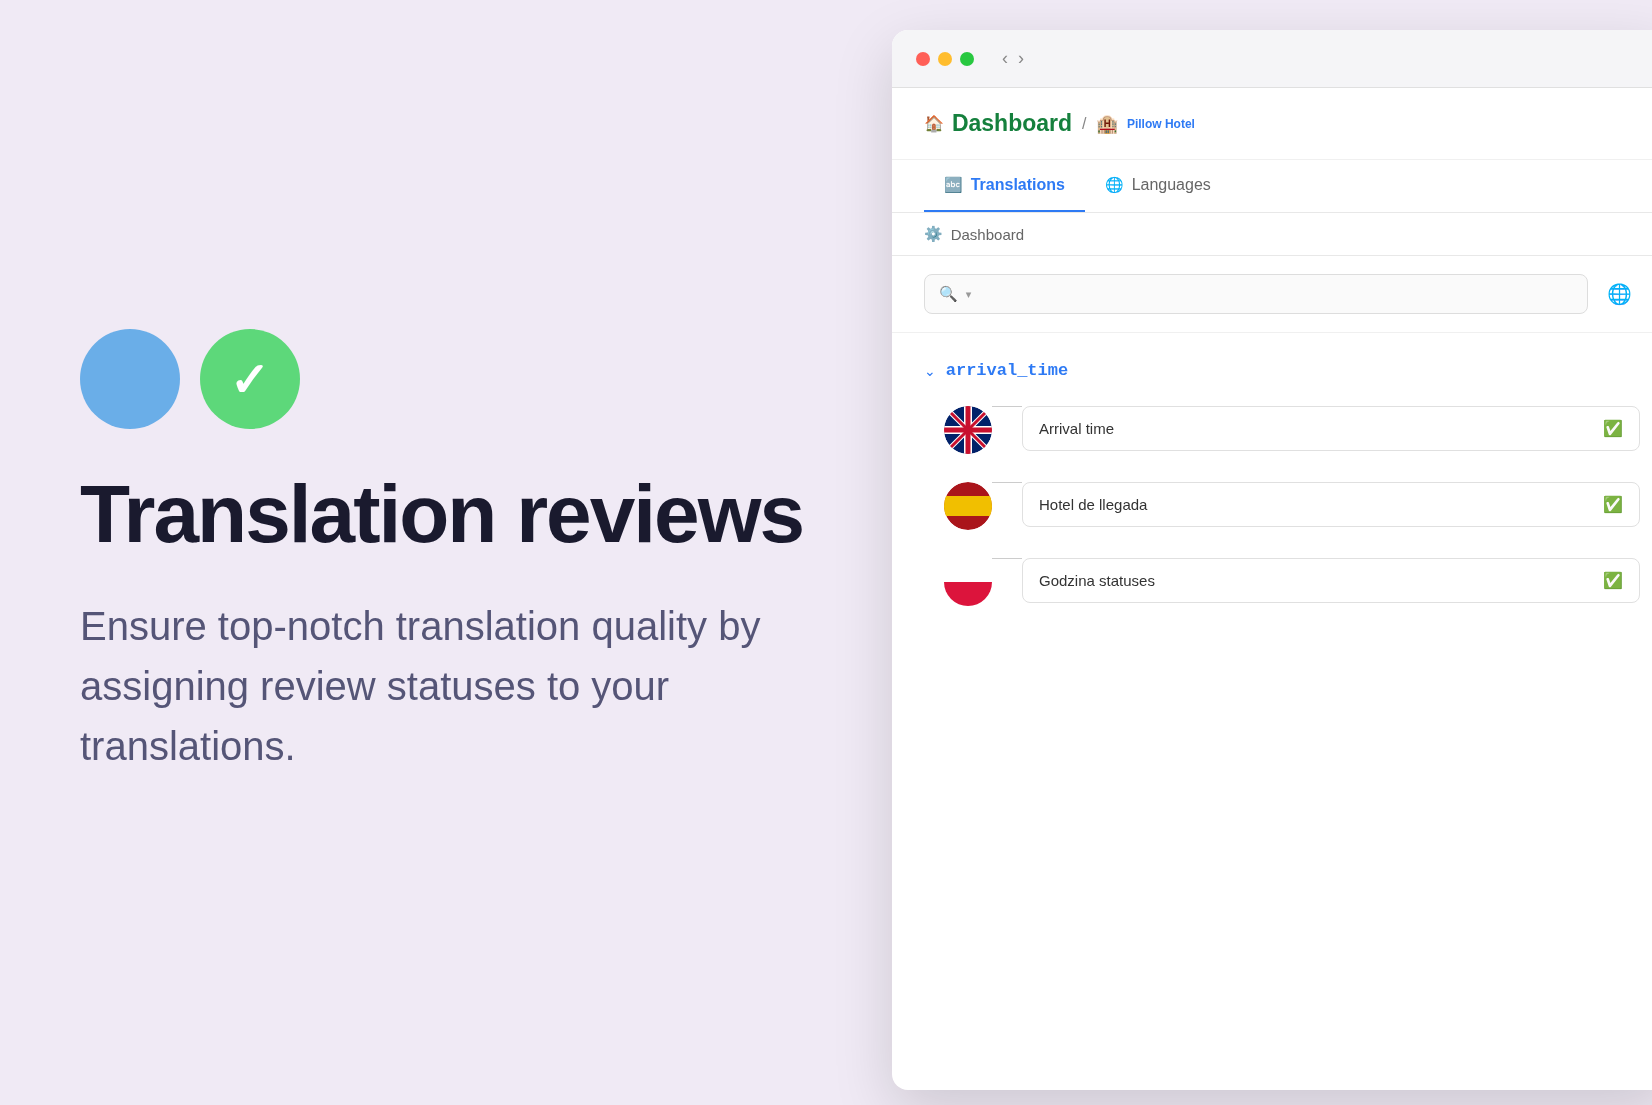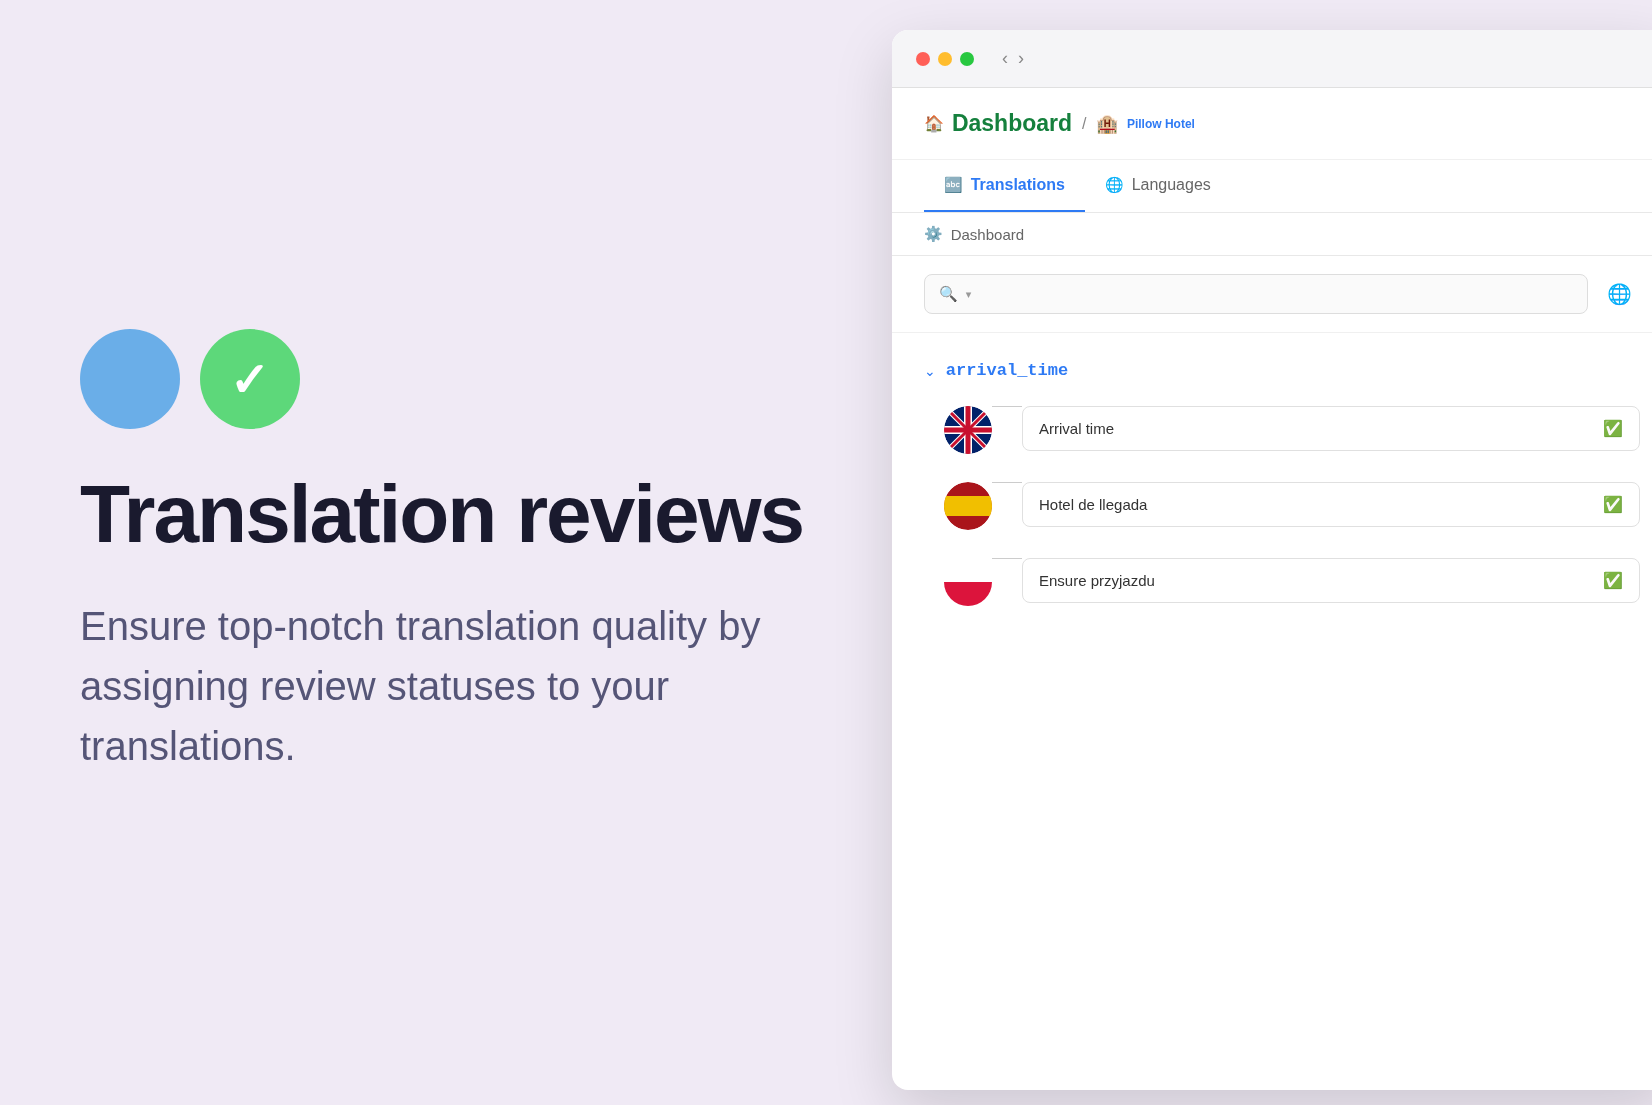--- a/index.html
+++ b/index.html
@@ -462,21 +462,21 @@
           <div class="lang-row">
             <div class="flag-circle">
               <svg width="48" height="48" viewBox="0 0 48 48" xmlns="http://www.w3.org/2000/svg">
                 <circle cx="24" cy="24" r="24" fill="white"></circle>
                 <rect x="0" y="24" width="48" height="24" fill="#DC143C"></rect>
                 <circle cx="24" cy="24" r="24" fill="none"></circle>
               </svg>
             </div>
             <div class="lang-separator"></div>
             <div class="translation-field">
-              <span class="translation-text">Ensure przyjazdu</span>
+              <span class="translation-text">Godzina statuses</span>
               <span class="check-icon">✅</span>
             </div>
           </div>
 
         </div>
       </div>
     </div>
 
   </div>
 </div>

